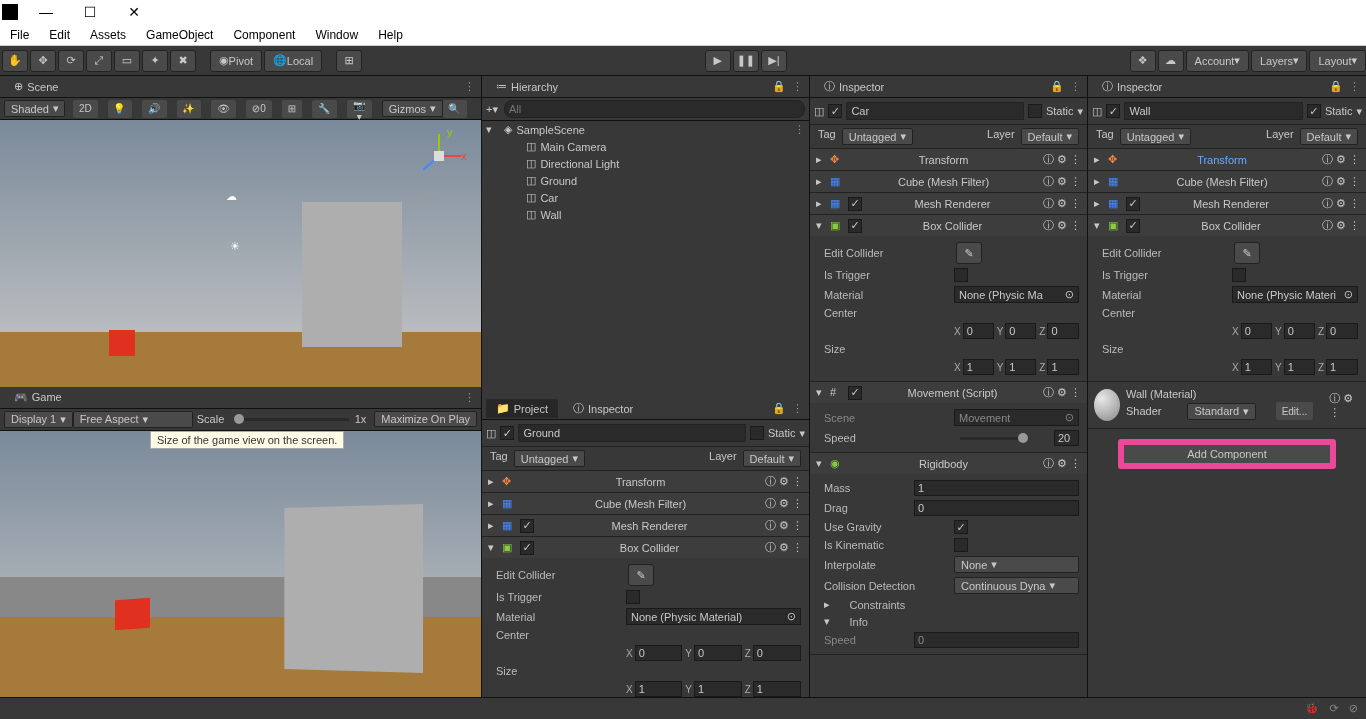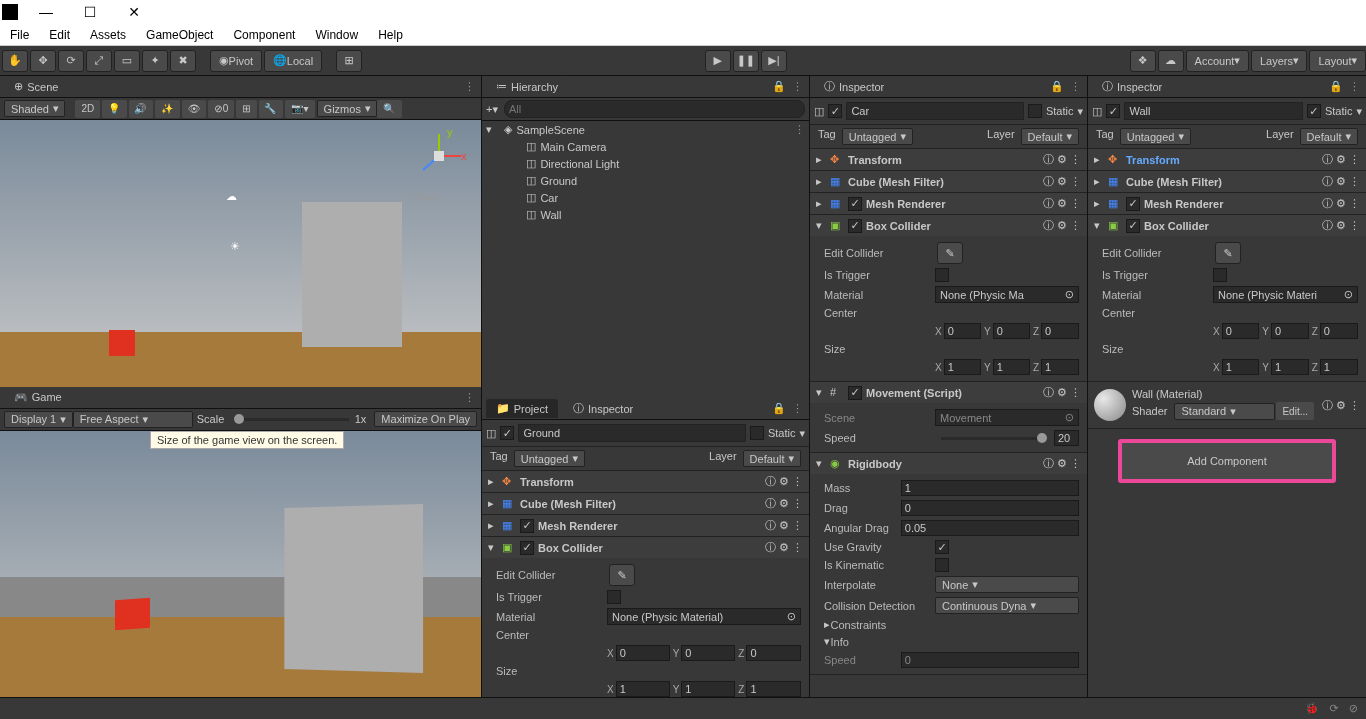--- a/index.html
+++ b/index.html
@@ -13,51 +13,51 @@
 .toolbar { background:#383838; height:30px; display:flex; align-items:center; border-bottom:1px solid #111; }
 .tbtn { background:#4a4a4a; border:1px solid #222; height:22px; min-width:26px; margin-left:2px; display:flex; align-items:center; justify-content:center; border-radius:3px; color:#c8c8c8; }
 .tbtn.pill { padding:0 8px; }
 .spacer { flex:1; }
 .main { flex:1; display:flex; overflow:hidden; }
 .col { display:flex; flex-direction:column; border-right:1px solid #111; }
 .tabbar { background:#383838; height:22px; display:flex; align-items:center; border-bottom:1px solid #111; }
 .tab { background:#272727; padding:3px 10px; margin:0 1px 0 4px; border-radius:3px 3px 0 0; display:flex; align-items:center; gap:4px; }
 .tab.active { background:#383838; }
 .panel-tools { background:#383838; height:22px; display:flex; align-items:center; padding:0 4px; border-bottom:1px solid #111; }
-.smallbtn { background:#4a4a4a; border:none; color:#c8c8c8; height:18px; padding:0 6px; margin-right:2px; border-radius:2px; font-size:10px; }
+.smallbtn { background:#4a4a4a; border:none; color:#c8c8c8; height:18px; padding:0 6px; margin-right:10px; border-radius:2px; font-size:10px; }
 .viewport { flex:1; position:relative; }
 .sky { background:linear-gradient(#7a8a9a,#c9c9c9); }
 .hier-search { display:flex; align-items:center; padding:2px 4px; background:#383838; border-bottom:1px solid #111; }
 .hier-search input { flex:1; background:#2a2a2a; border:1px solid #222; color:#aaa; padding:2px 4px; border-radius:8px; }
 .tree { flex:1; background:#383838; overflow:auto; }
 .tree-row { display:flex; align-items:center; padding:2px 4px; gap:4px; }
 .tree-row .indent { display:inline-block; }
 .insp { background:#383838; flex:1; overflow:auto; }
 .insp-header { display:flex; align-items:center; padding:4px; border-bottom:1px solid #222; gap:4px; }
 .name-input { flex:1; background:#2a2a2a; border:1px solid #222; color:#c8c8c8; padding:2px 4px; }
 .tag-row { display:flex; padding:3px 8px; border-bottom:1px solid #222; font-size:11px; gap:6px; }
 .dd { background:#4a4a4a; border:1px solid #222; padding:1px 6px; border-radius:2px; display:flex; align-items:center; gap:4px; }
 .comp { border-bottom:1px solid #222; }
 .comp-head { display:flex; align-items:center; padding:3px 6px; background:#3d3d3d; gap:4px; }
 .comp-head .arrow { width:10px; }
 .comp-head .ico { width:14px;height:14px; }
-.comp-head .nm { flex:1; font-weight:bold; }
+.comp-head .nm { flex:1; font-weight:normal;text-align:center; }
 .comp-head .tools { display:flex; gap:4px; }
 .comp-body { padding:4px 8px 4px 14px; }
-.prop { display:flex; align-items:center; padding:2px 0; gap:1px; }
+.prop { display:flex; align-items:center; padding:2px 0; gap:20px; }
 .prop .lbl { width:110px; font-size:11px; color:#bbb; }
 .xyz { display:flex; gap:3px; flex:1; }
 .xyz .f { display:flex; align-items:center; gap:2px; flex:1; }
 .xyz .f span { font-size:10px; color:#aaa; }
 .xyz .f input, .prop input.num { background:#2a2a2a; border:1px solid #1a1a1a; color:#c8c8c8; padding:1px 3px; width:100%; font-size:11px; }
 .objfield { flex:1; background:#2a2a2a; border:1px solid #1a1a1a; padding:1px 4px; display:flex; justify-content:space-between; align-items:center; }
 .chk { width:14px;height:14px; background:#2a2a2a; border:1px solid #1a1a1a; display:flex; align-items:center; justify-content:center; }
 .slider { flex:1; height:3px; background:#2a2a2a; position:relative; margin:0 6px; }
 .slider .knob { position:absolute; width:10px;height:10px; background:#999; border-radius:50%; top:-4px; }
-.addcomp { margin:10px 30px; background:#4a4a4a; border:4px solid #ec4899; text-align:center; padding:12px; border-radius:3px; }
+.addcomp { margin:10px 30px; background:#4a4a4a; border:6px solid #ec4899; text-align:center; padding:3px; border-radius:3px; }
 .mat-head { display:flex; align-items:center; padding:6px; gap:6px; border-bottom:1px solid #222; }
 .mat-ball { width:32px;height:32px; border-radius:50%; background:radial-gradient(circle at 30% 30%, #d8b090, #6a4a2a); }
 .tooltip { position:absolute; background:#fffbe6; color:#333; border:1px solid #aaa; padding:2px 6px; font-size:11px; z-index:99; }
 .tool-icon { color:#999; }
 .statusbar { background:#383838; height:22px; border-top:1px solid #111; display:flex; justify-content:flex-end; align-items:center; padding:0 8px; gap:10px; color:#888; }
 .red-cube { position:absolute; background:#e03020; }
 .grey-cube { position:absolute; background:#aeaeae; }
 .ground-brown { position:absolute; background:#a67a3b; }
 .axis-gizmo { position:absolute; right:12px; top:6px; width:60px; height:60px; }
 </style>
@@ -459,24 +459,20 @@
       <div class="comp-body">
         <div class="prop">
               <span class="lbl">Mass</span>
               <input class="num" value="1" style="">
             </div>
         <div class="prop">
               <span class="lbl">Drag</span>
               <input class="num" value="0" style="">
             </div>
         <div class="prop">
-              <span class="lbl">Angular Drag</span>
-              <input class="num" value="0.05" style="">
-            </div>
-        <div class="prop">
               <span class="lbl">Use Gravity</span>
               <div class="chk">✓</div>
             </div>
         <div class="prop">
               <span class="lbl">Is Kinematic</span>
               <div class="chk"></div>
             </div>
         <div class="prop">
               <span class="lbl">Interpolate</span>
               <div class="dd" style="flex:1"><span>None</span> ▾</div>

